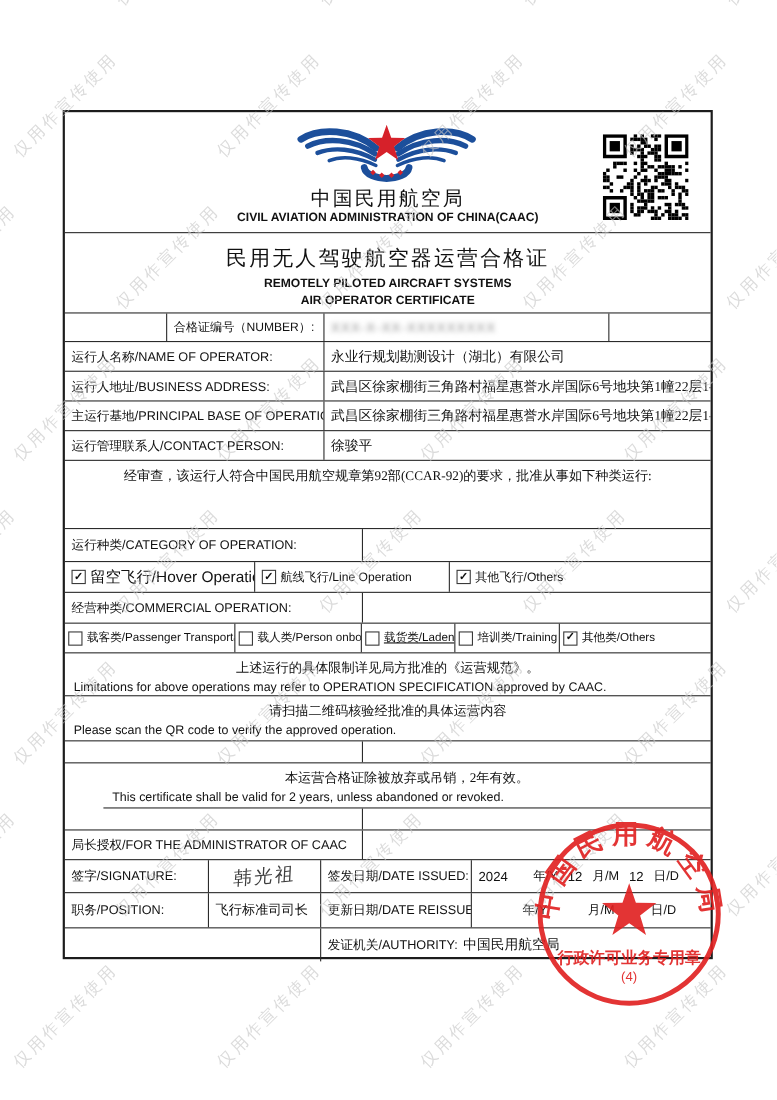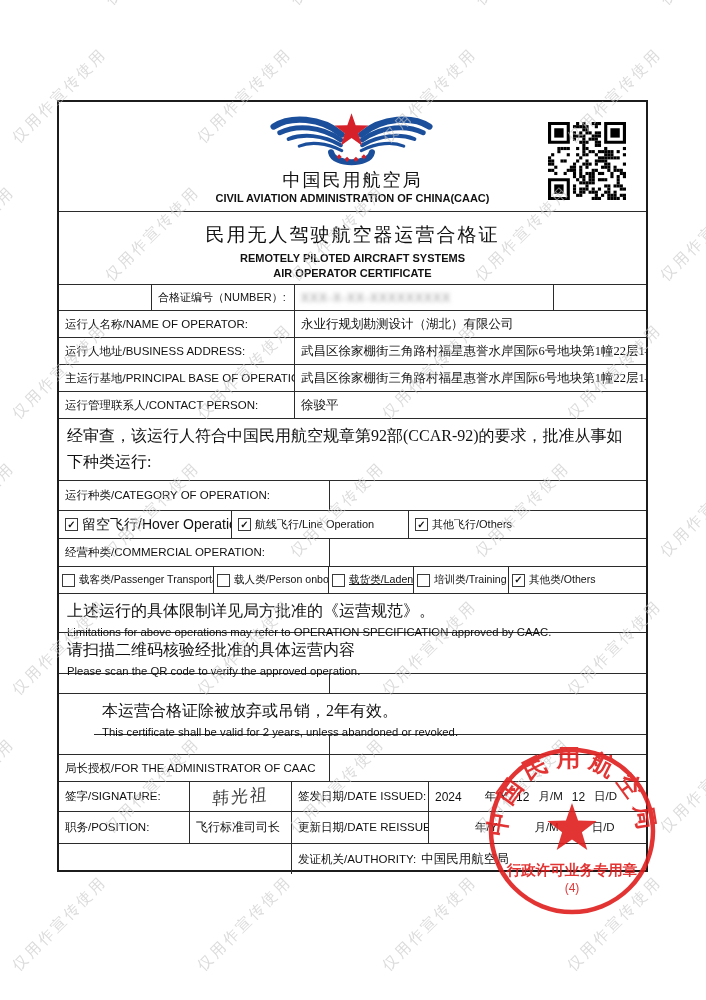--- a/index.html
+++ b/index.html
@@ -25,21 +25,21 @@
   .orgcn{position:absolute;left:0;right:0;top:66px;text-align:center;font-size:18px;
          letter-spacing:2px;font-family:"Liberation Serif", serif;}
   .orgen{position:absolute;left:0;right:0;top:90px;text-align:center;font-size:11px;font-weight:700;}
   .qr{position:absolute;left:489px;top:20px;}
   
   .ttl{height:73px;text-align:center;padding-top:10px;box-sizing:border-box;border-bottom:1px solid #2b2b2b;}
   .ttl .cn{font-size:19px;letter-spacing:2px;font-family:"Liberation Serif", serif;}
   .ttl .en{font-size:11px;font-weight:600;line-height:15px;margin-top:3px;}
   
   .block{display:block;padding:4px 8px;border-bottom:1px solid #2b2b2b;box-sizing:border-box;}
-  .block .cn{font-size:16px;font-family:"Liberation Serif", serif;line-height:1.6;}
+  .block .cn{font-size:12px;font-family:"Liberation Serif", serif;line-height:1.6;text-align:center;}
   .block .en{font-size:11.3px;line-height:1.45;text-align:justify;}
   
   .cb{display:inline-flex;width:11px;height:11px;border:1.3px solid #3a3a3a;margin-right:4px;
       align-items:center;justify-content:center;font-size:10px;line-height:10px;flex:none;
       font-weight:700;color:#111;background:#fff;}
   .opt{font-size:10.6px;}
   
   .handw{font-family:"Liberation Serif", serif;font-size:17px;color:#3d3d3d;
          transform:rotate(-5deg) skewX(-8deg);letter-spacing:2px;}
   

